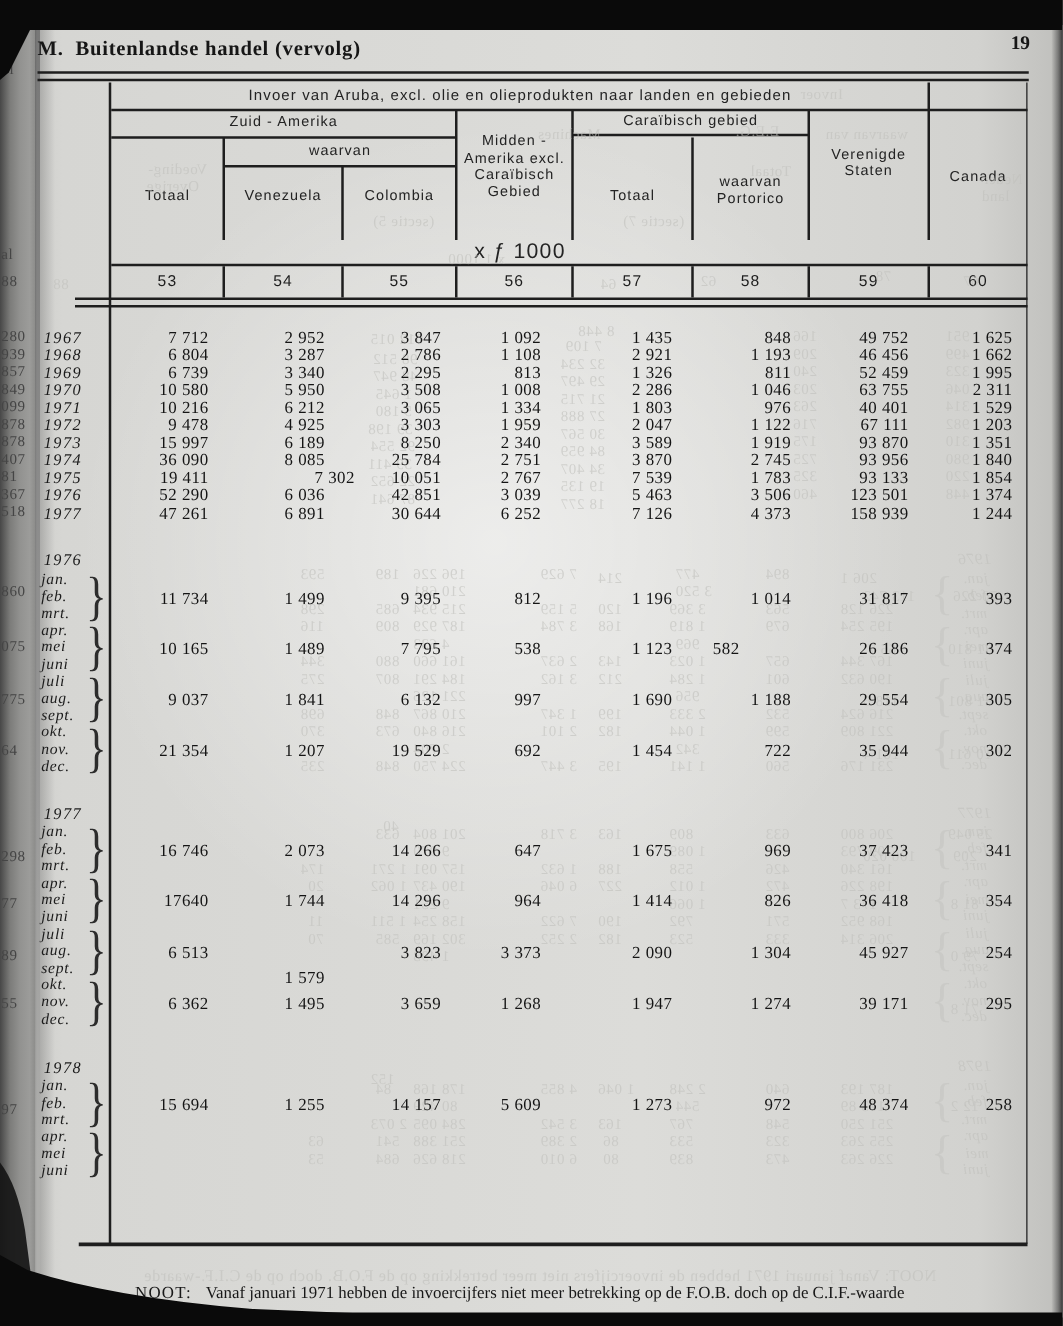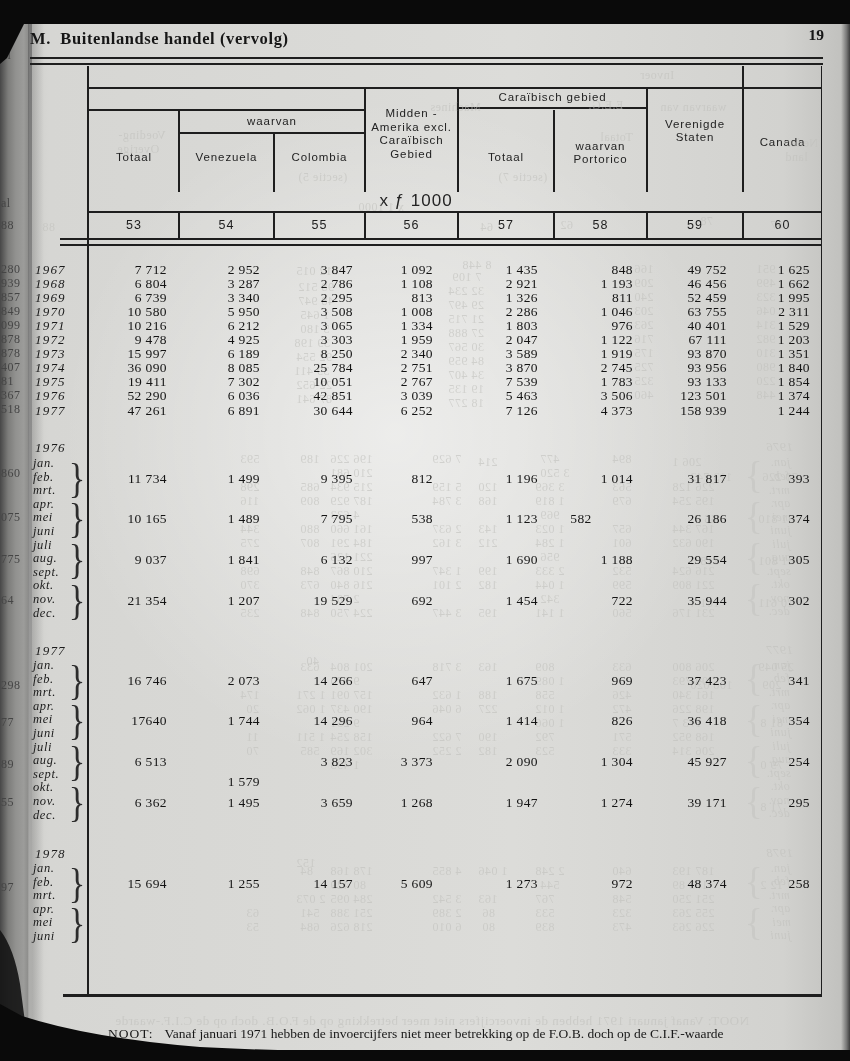--- a/index.html
+++ b/index.html
@@ -48,20 +48,22 @@
 <div class="page">
   <div class="paper"></div>
   <div class="strip"></div>
   <div class="fold"></div>
   <div class="foldsoft"></div>
   <div class="edge-right"></div>
 
   <div class="title">M.  Buitenlandse handel (vervolg)</div>
   <div class="pageno">19</div>
 
+  <div class="hcell" style="left:89px;top:66px;width:654px;height:22px;font-size:12px;">Invoer van Aruba, excl. olie en olieprodukten naar landen en gebieden</div>
+  <div class="hcell" style="left:89px;top:88px;width:276px;height:22px;">Zuid - Amerika</div>
   <div class="hcell" style="left:458px;top:88px;width:189px;height:20px;">Caraïbisch gebied</div>
   <div class="hcell" style="left:179px;top:111px;width:186px;height:22px;">waarvan</div>
   <div class="hcell" style="left:89px;top:144px;width:90px;height:28px;">Totaal</div>
   <div class="hcell" style="left:179px;top:144px;width:95px;height:28px;">Venezuela</div>
   <div class="hcell" style="left:274px;top:144px;width:91px;height:28px;">Colombia</div>
   <div class="hcell" style="left:365px;top:104px;width:93px;height:60px;">Midden -
 Amerika excl.
 Caraïbisch
 Gebied</div>
   <div class="hcell" style="left:458px;top:147px;width:96px;height:22px;">Totaal</div>
@@ -448,21 +450,21 @@
       <div class="val" style="left: 63px; top: 360.35px;">36 090</div>
       <div class="val" style="left: 156px; top: 360.35px;">8 085</div>
       <div class="val" style="left: 249px; top: 360.35px;">25 784</div>
       <div class="val" style="left: 329px; top: 360.35px;">2 751</div>
       <div class="val" style="left: 434px; top: 360.35px;">3 870</div>
       <div class="val" style="left: 529px; top: 360.35px;">2 745</div>
       <div class="val" style="left: 623px; top: 360.35px;">93 956</div>
       <div class="val" style="left: 706px; top: 360.35px;">1 840</div>
       <div class="yr" style="left: 35px; top: 374.4px;">1975</div>
       <div class="val" style="left: 63px; top: 374.4px;">19 411</div>
-      <div class="val" style="left: 156px; top: 374.4px;">7 302</div>
+      <div class="val" style="left: 156px; top: 374.4px; padding-left: 24px;">7 302</div>
       <div class="val" style="left: 249px; top: 374.4px;">10 051</div>
       <div class="val" style="left: 329px; top: 374.4px;">2 767</div>
       <div class="val" style="left: 434px; top: 374.4px;">7 539</div>
       <div class="val" style="left: 529px; top: 374.4px;">1 783</div>
       <div class="val" style="left: 623px; top: 374.4px;">93 133</div>
       <div class="val" style="left: 706px; top: 374.4px;">1 854</div>
       <div class="yr" style="left: 35px; top: 388.45px;">1976</div>
       <div class="val" style="left: 63px; top: 388.45px;">52 290</div>
       <div class="val" style="left: 156px; top: 388.45px;">6 036</div>
       <div class="val" style="left: 249px; top: 388.45px;">42 851</div>

